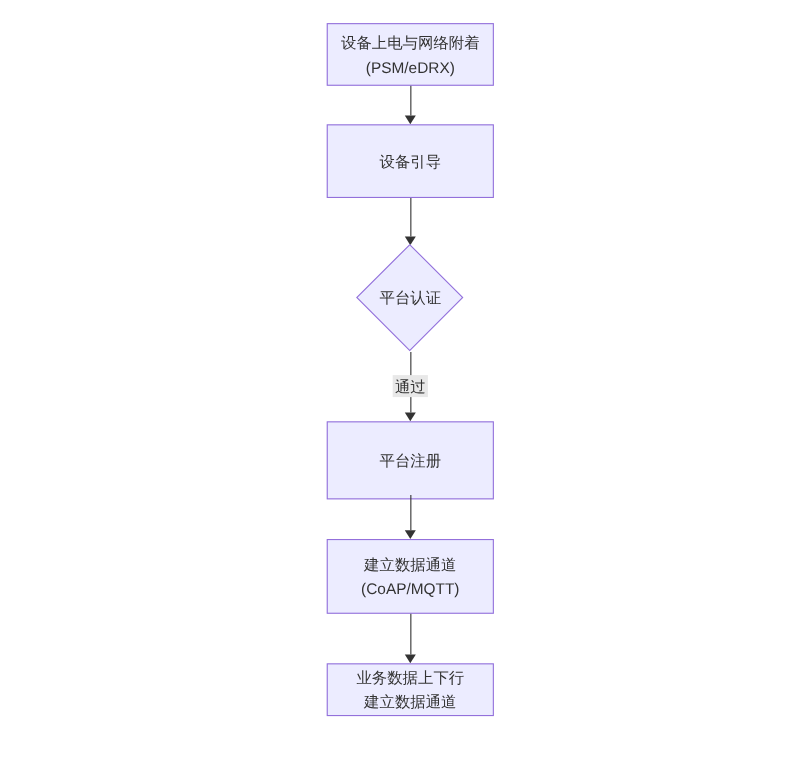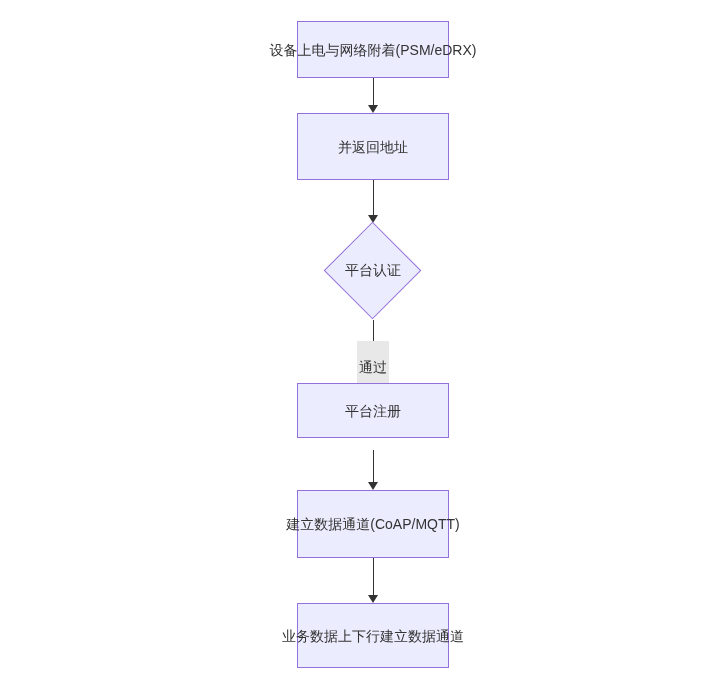--- a/index.html
+++ b/index.html
@@ -21,30 +21,30 @@
     left: 297px;
     width: 152px;
     background: #ECECFF;
     border: 1px solid #9370DB;
     box-sizing: border-box;
     color: #333333;
     font-size: 14px;
     line-height: 22px;
     text-align: center;
     display: flex;
-    flex-direction: row;
+    flex-direction: column;
     justify-content: center;
     align-items: center;
   }
   .node span { display: block; white-space: nowrap; }
   .n1 { top: 21px;  height: 57px; }
   .n2 { top: 113px; height: 67px; }
-  .n3 { top: 383px; height: 55px; align-items: center; }
+  .n3 { top: 383px; height: 71px; align-items: center; }
   .n4 { top: 490px; height: 68px; }
-  .n5 { top: 603px; height: 65px; }
+  .n5 { top: 603px; height: 48px; }
 
   
   .decision {
     position: absolute;
     left: 323px;
     top: 222px;
     width: 100px;
     height: 98px;
   }
   .decision .shape {
@@ -99,41 +99,41 @@
   
   .edge-label {
     position: absolute;
     left: 373px;
     top: 341px;
     transform: translateX(-50%);
     background: #E8E8E8;
     color: #333333;
     font-size: 14px;
     line-height: 20px;
-    padding: 16px 2px;
+    padding: 0 2px;
     white-space: nowrap;
   }
 </style>
 </head>
 <body>
 
 <div class="canvas">
 
   <div class="node n1">
     <span>设备上电与网络附着</span>
     <span>(PSM/eDRX)</span>
   </div>
 
   <div class="connector c1">
     <div class="line"></div>
     <div class="head"></div>
   </div>
 
   <div class="node n2">
-    <span>并返回地址</span>
+    <span>设备引导</span>
   </div>
 
   <div class="connector c2">
     <div class="line"></div>
     <div class="head"></div>
   </div>
 
   <div class="decision">
     <div class="shape"></div>
     <div class="label">平台认证</div>

